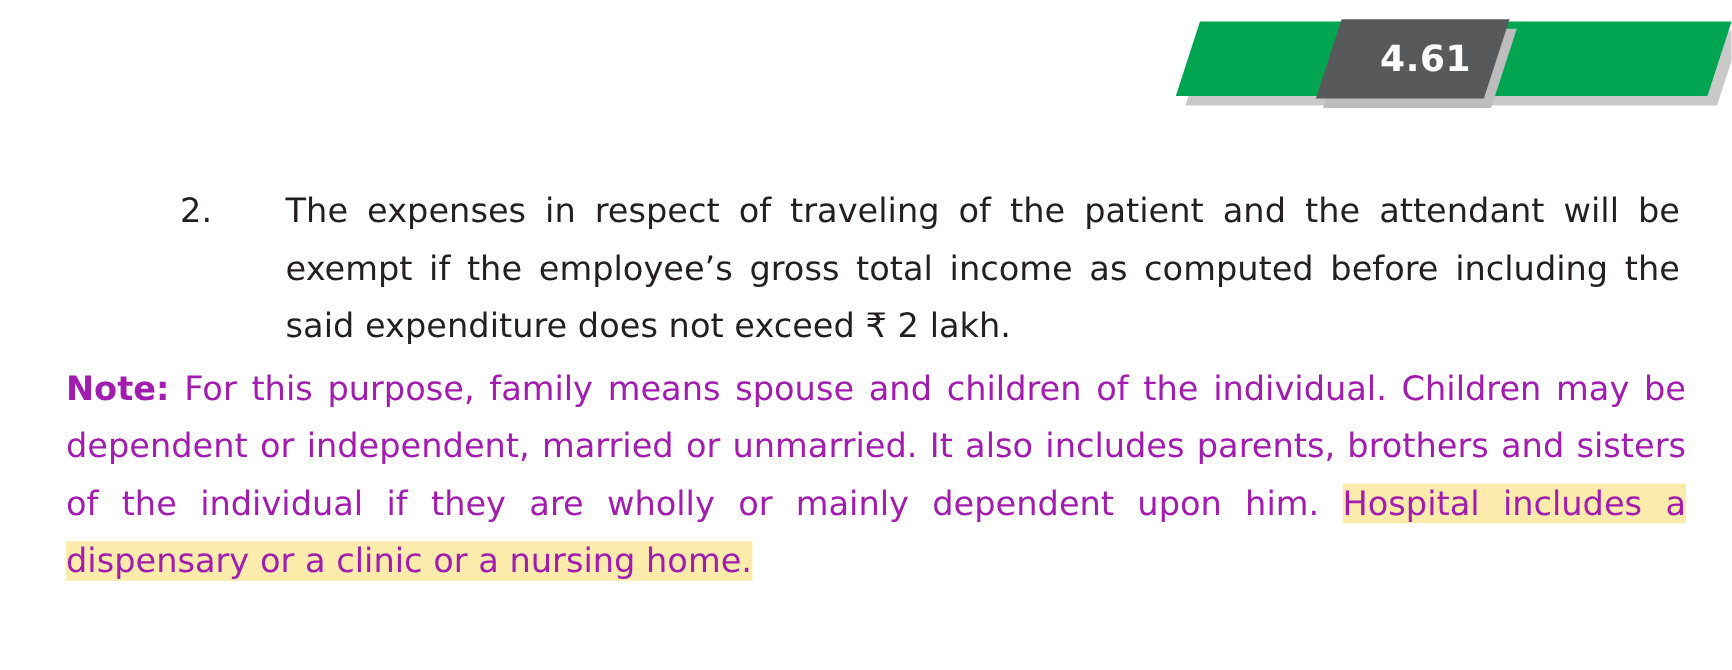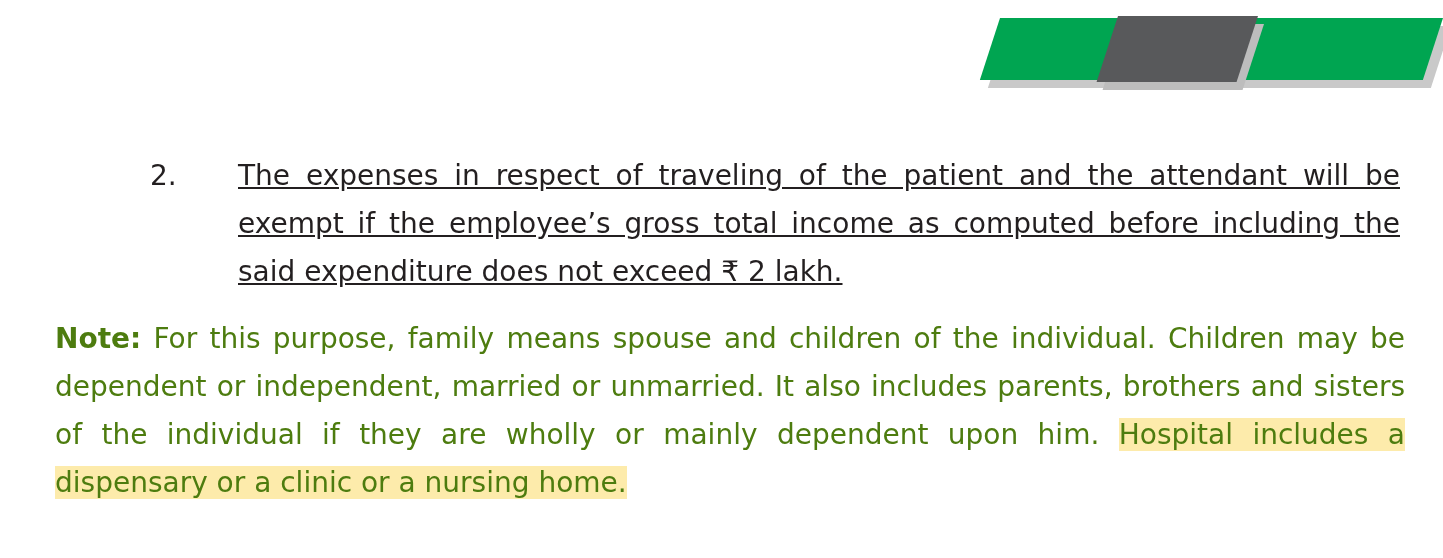--- a/index.html
+++ b/index.html
@@ -117,51 +117,51 @@
     line-height: 48px;
     color: #231f20;
   }
   .numbered-item .item-text {
     flex: 1 1 auto;
     font-size: 28px;
     line-height: 48px;
     text-align: justify;
     text-justify: inter-word;
     color: #231f20;
-    text-decoration: underline;
   }
 
   .note-para {
-    margin-top: 19px;
+    margin-top: 4px;
     width: 1350px;
     font-size: 28px;
     line-height: 48px;
     text-align: justify;
     text-justify: inter-word;
-    color: #4d7c0f;
+    color: #a21caf;
   }
   .note-label {
     font-weight: bold;
   }
   .highlight {
     background: #fdebab;
     box-decoration-break: clone;
     -webkit-box-decoration-break: clone;
   }
 </style>
 </head>
 <body>
 
 <div class="page">
 
   <div class="header">
     <div class="header-band-shadow"></div>
     <div class="header-band"></div>
     <div class="page-num-shadow"></div>
     <div class="page-num-block"></div>
+    <div class="page-num-text">4.61</div>
   </div>
 
   <div class="content">
 
     <div class="numbered-item">
       <div class="marker">2.</div>
       <div class="item-text">The expenses in respect of traveling of the patient and the attendant will be exempt if the employee’s gross total income as computed before including the said expenditure does not exceed ₹ 2 lakh.</div>
     </div>
 
     <div class="note-para">

